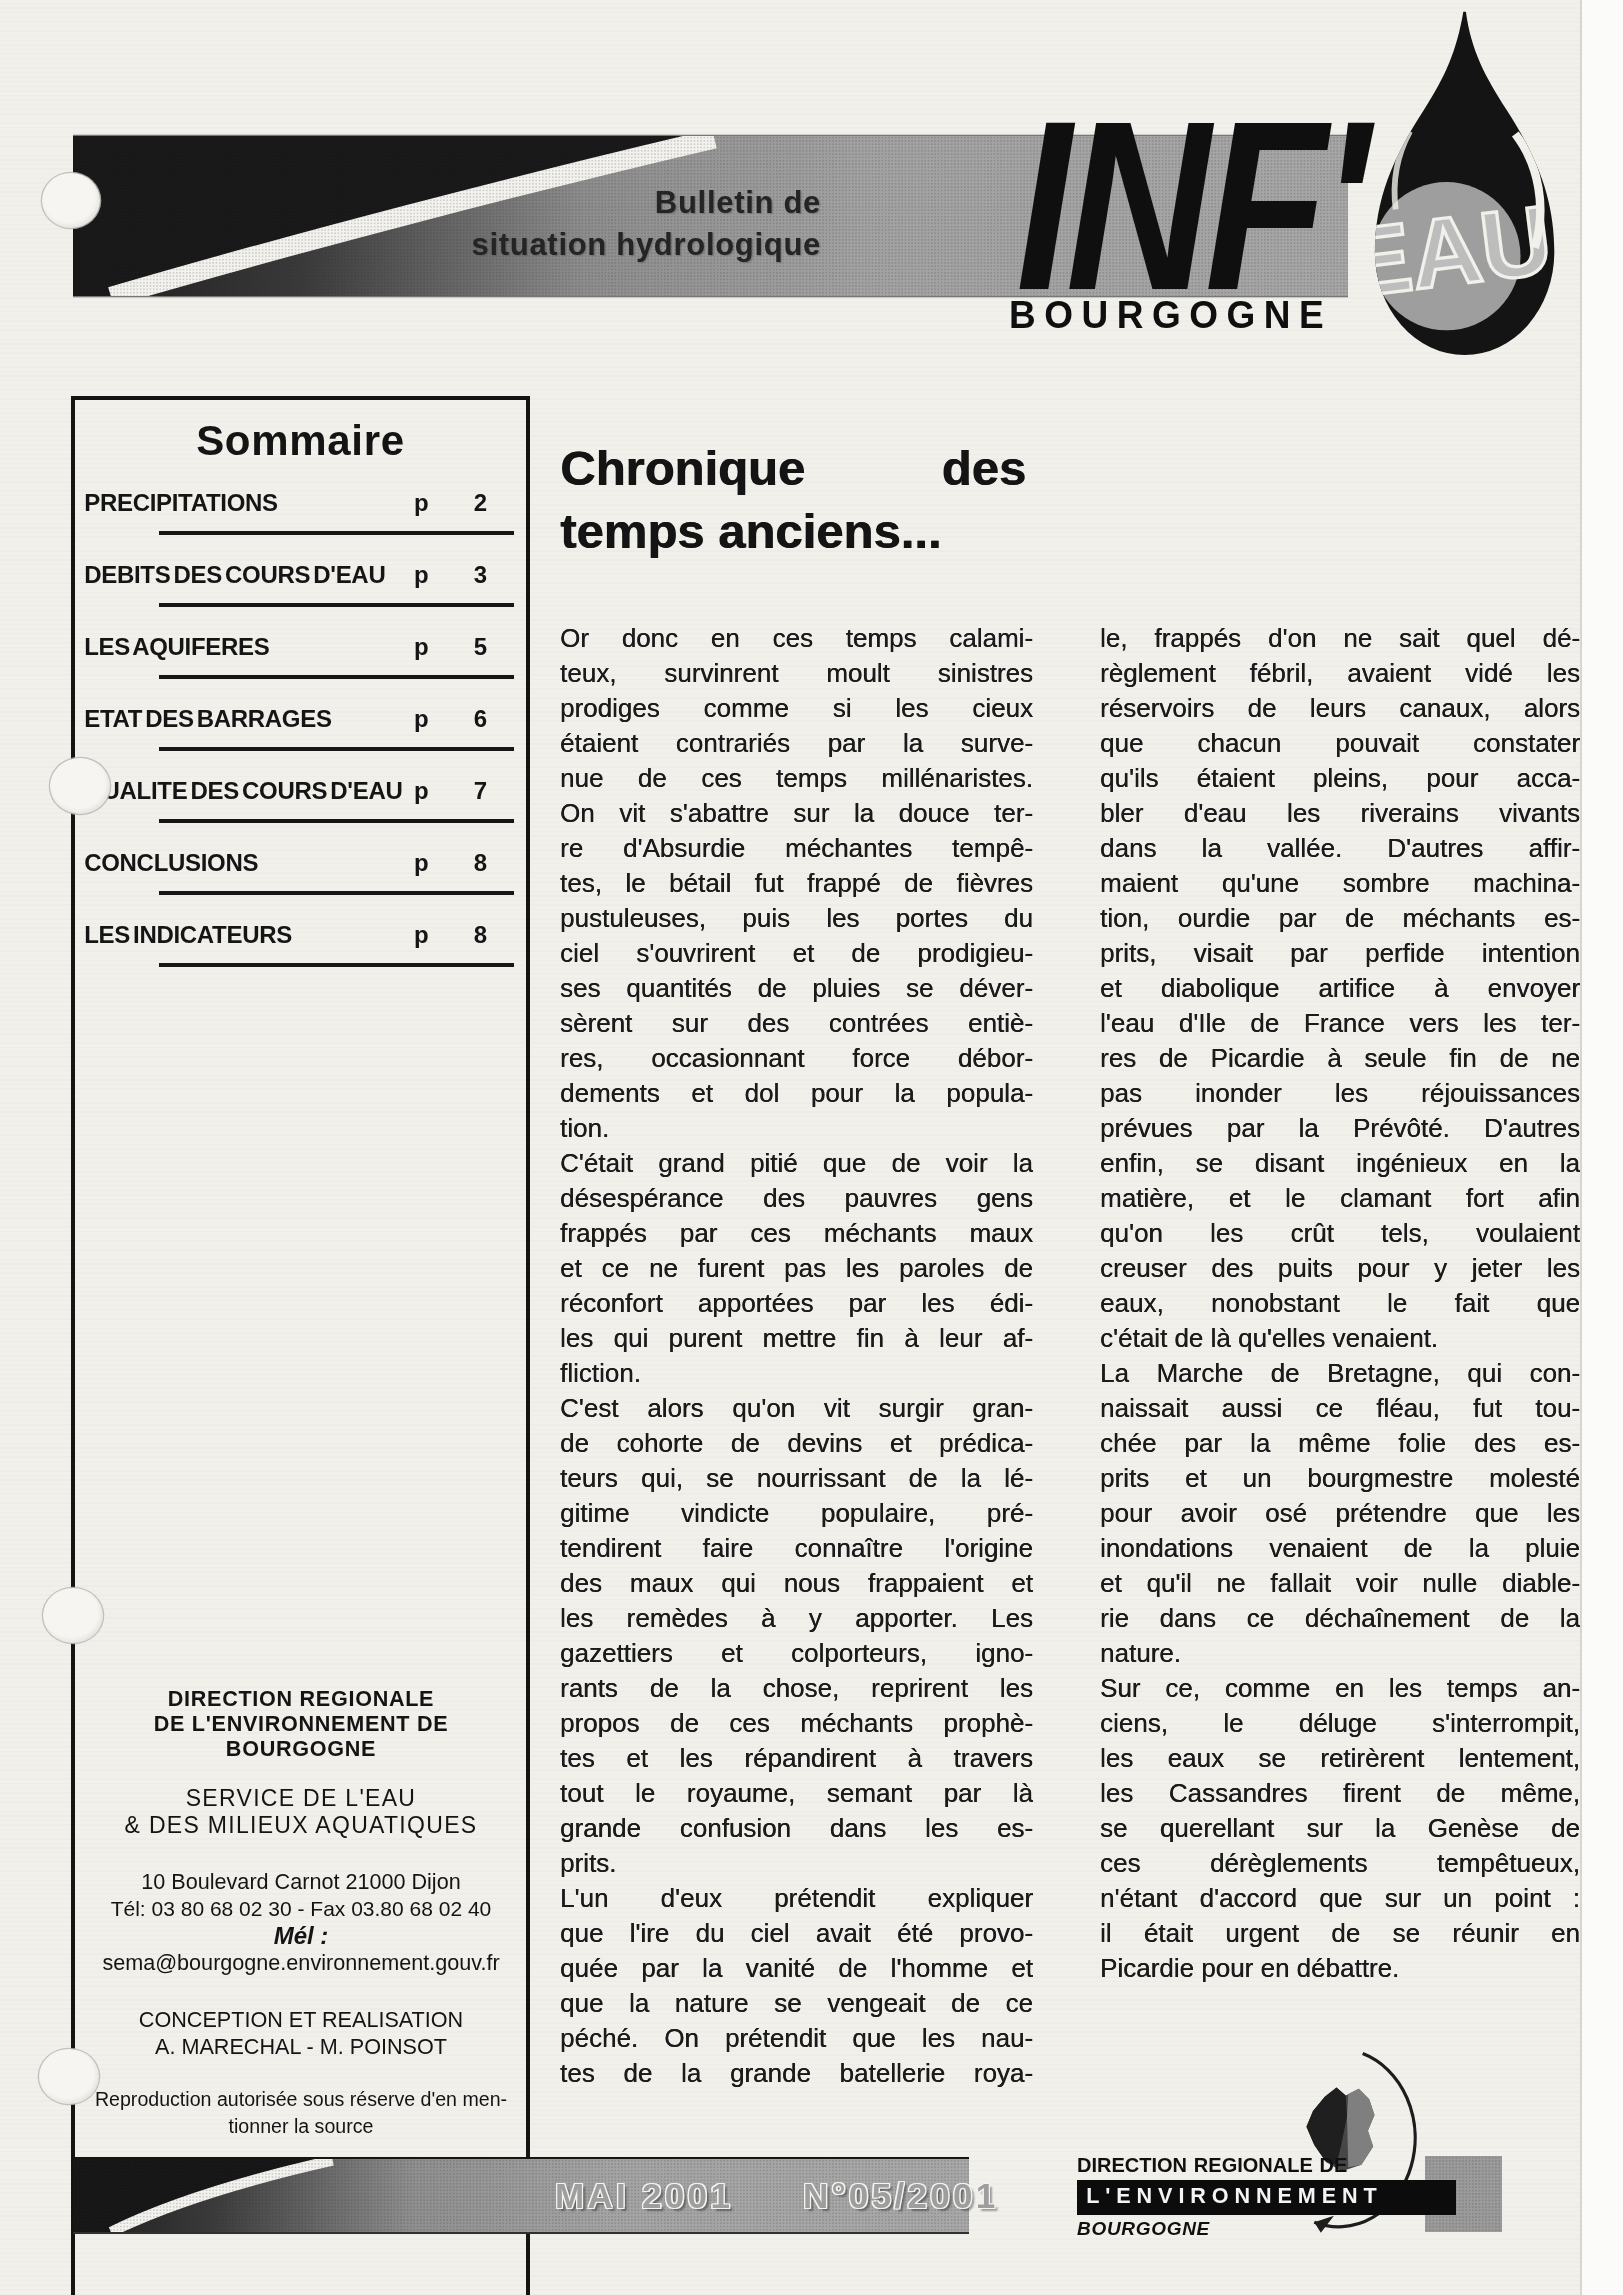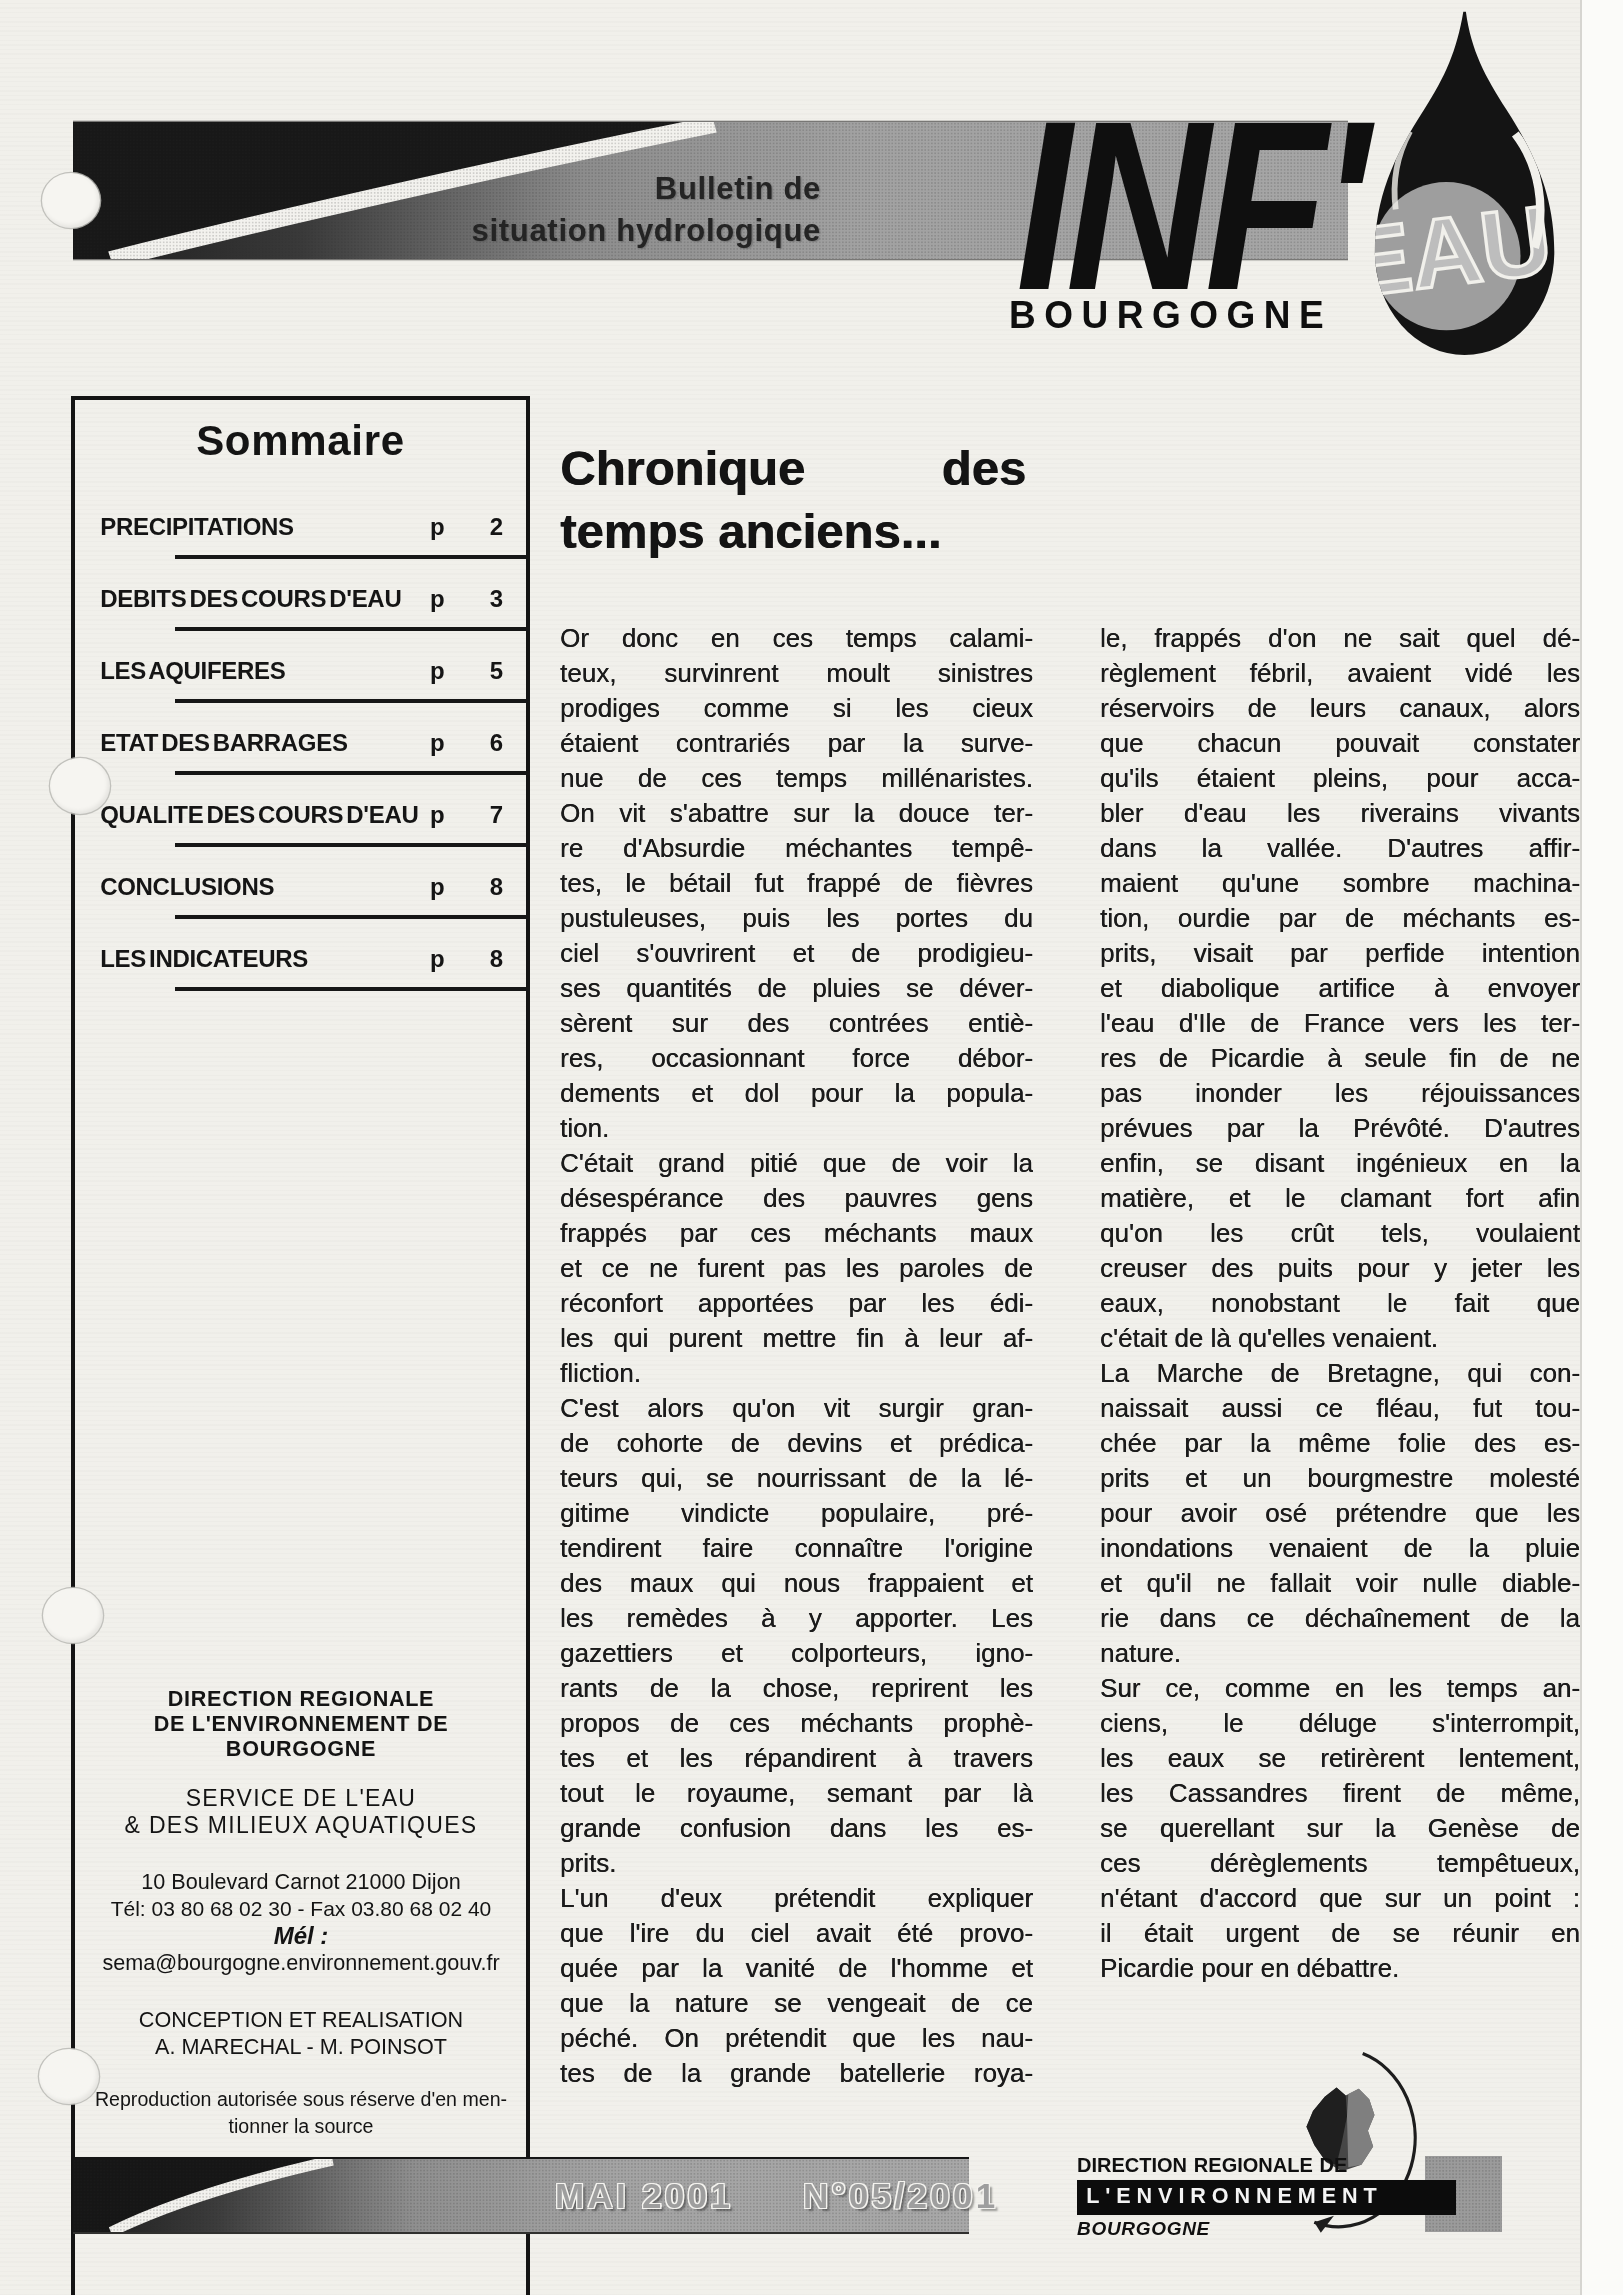--- a/index.html
+++ b/index.html
@@ -12,21 +12,21 @@
   }
   .page{
     position:absolute;inset:0;background:#f1f0eb;overflow:hidden;
     background-image:repeating-linear-gradient(0deg, rgba(0,0,0,.015) 0 1.3px, transparent 1.3px 4.6px);
   }
   .scan-strip-right{position:absolute;top:0;right:0;width:41px;height:100%;
     background:#fbfbf9;border-left:2px solid #d6d5d1;}
 
   
   .hdr{
-    position:absolute;left:73px;top:122px;width:1275px;height:137px;
+    position:absolute;left:73px;top:136px;width:1275px;height:160px;
     background:linear-gradient(90deg,#1c1c1c 0%,#3a3a3a 18%,#8d8d8d 40%,#a2a2a2 62%,#a6a6a6 100%);
     box-shadow:0 1.3px 0 rgba(20,20,20,.55), 0 -1.3px 0 rgba(20,20,20,.55);
   }
   .hdr::after,.ftr::after,.gray-block::after{
     content:"";position:absolute;inset:0;pointer-events:none;
     background-image:radial-gradient(circle, rgba(40,40,40,.18) 0.7px, transparent 0.9px);
     background-size:3.3px 3.3px;
   }
   .hdr svg,.ftr svg{position:absolute;inset:0;width:100%;height:100%;}
   .hdr-text{
@@ -50,21 +50,21 @@
 
   
   .toc{
     position:absolute;left:71px;top:396px;width:459px;height:2098px;
     border:4.6px solid #141414;box-sizing:border-box;
   }
   .toc-title{
     margin-top:17px;text-align:center;font-size:42px;font-weight:bold;
     letter-spacing:0.7px;color:#141414;
   }
-  .toc-list{position:absolute;left:16px;top:81px;width:100%;margin-top:24px;}
+  .toc-list{position:absolute;left:0;top:81px;width:100%;}
   .toc-row{position:relative;height:72px;}
   .toc-label{
     position:absolute;left:9.2px;top:7.9px;font-size:24px;font-weight:bold;
     letter-spacing:-0.3px;word-spacing:-3.3px;color:#151515;white-space:nowrap;
   }
   .toc-page{
     position:absolute;top:7.9px;right:39px;width:73px;
     display:flex;justify-content:space-between;
     font-size:24px;font-weight:bold;color:#151515;
   }

